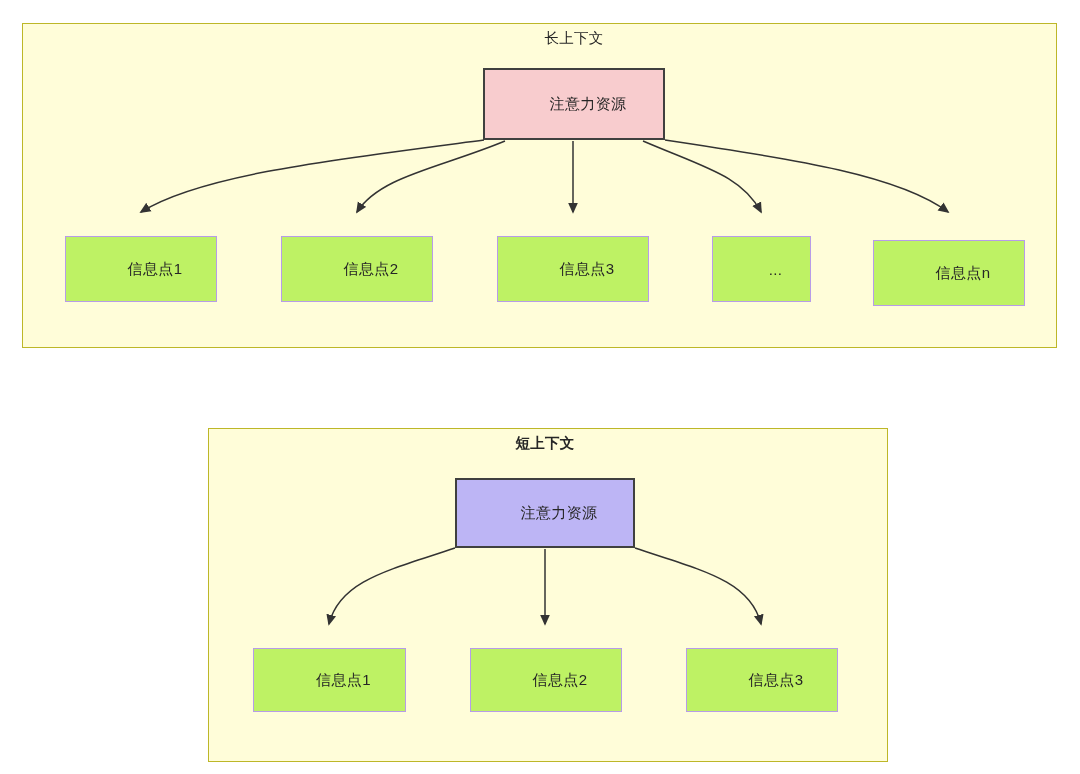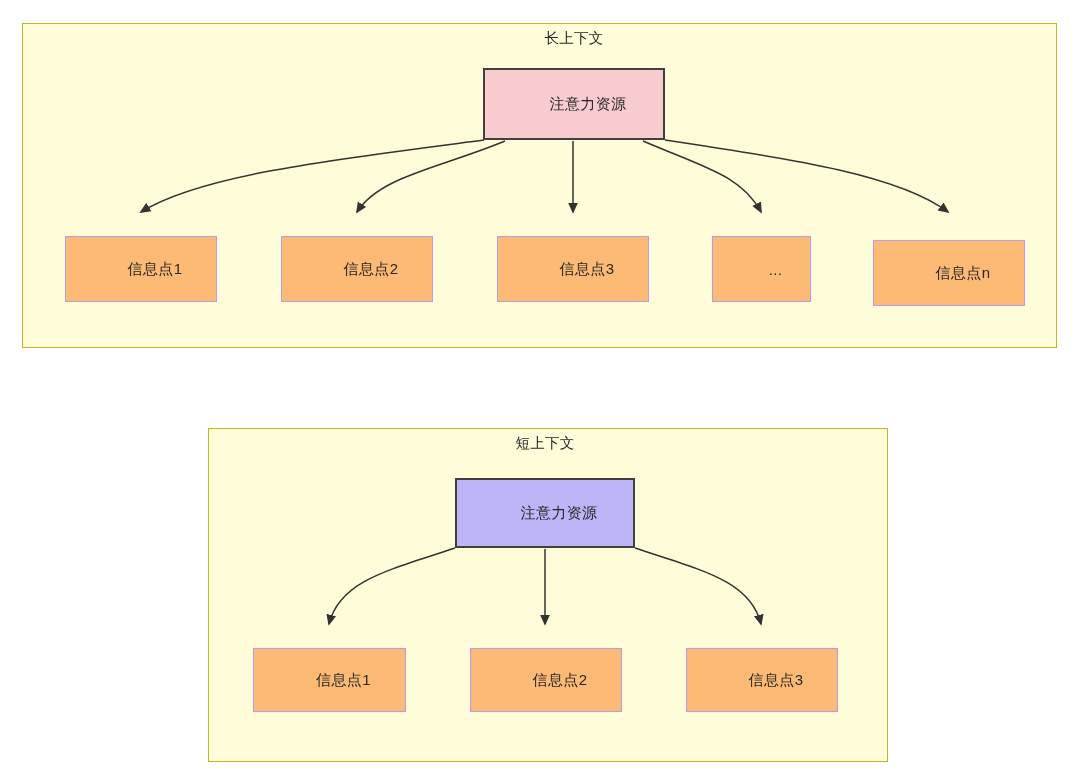--- a/index.html
+++ b/index.html
@@ -41,21 +41,21 @@
     display: flex;
     align-items: center;
     justify-content: center;
     font-size: 15px;
     color: #262626;
     letter-spacing: 0.4px;
     white-space: nowrap;
     padding-left: 28px;
   }
   .node-leaf {
-    background: #fdba74;
+    background: #bef264;
     border: 1.6px solid #b79ce8;
   }
   .node-root-long {
     background: #f8ccce;
     border: 2.2px solid #40403f;
   }
   .node-root-short {
     background: #bdb5f5;
     border: 2.2px solid #40403f;
   }
@@ -116,21 +116,21 @@
   <div class="node node-leaf" style="left:712px; top:236px; width:99px; height:66px;">
     <span>...</span>
   </div>
 
   <div class="node node-leaf" style="left:873px; top:240px; width:152px; height:66px;">
     <span>信息点n</span>
   </div>
 
   <div class="group-frame" style="left:208px; top:428px; width:680px; height:334px;"></div>
 
-  <div class="group-title" style="left:445px; top:434px; width:200px;">短上下文</div>
+  <div class="group-title" style="left:445px; top:434px; width:200px;font-weight:bold;">短上下文</div>
 
   <svg class="edge-layer">
     <path class="edge" marker-end="url(#ah)" d="M455,548 C 390,570 340,580 329,624"></path>
     <path class="edge" marker-end="url(#ah)" d="M545,549 L545,624"></path>
     <path class="edge" marker-end="url(#ah)" d="M635,548 C 700,570 750,580 761,624"></path>
   </svg>
 
   <div class="node node-root-short" style="left:455px; top:478px; width:180px; height:70px;">
     <span>注意力资源</span>
   </div>

